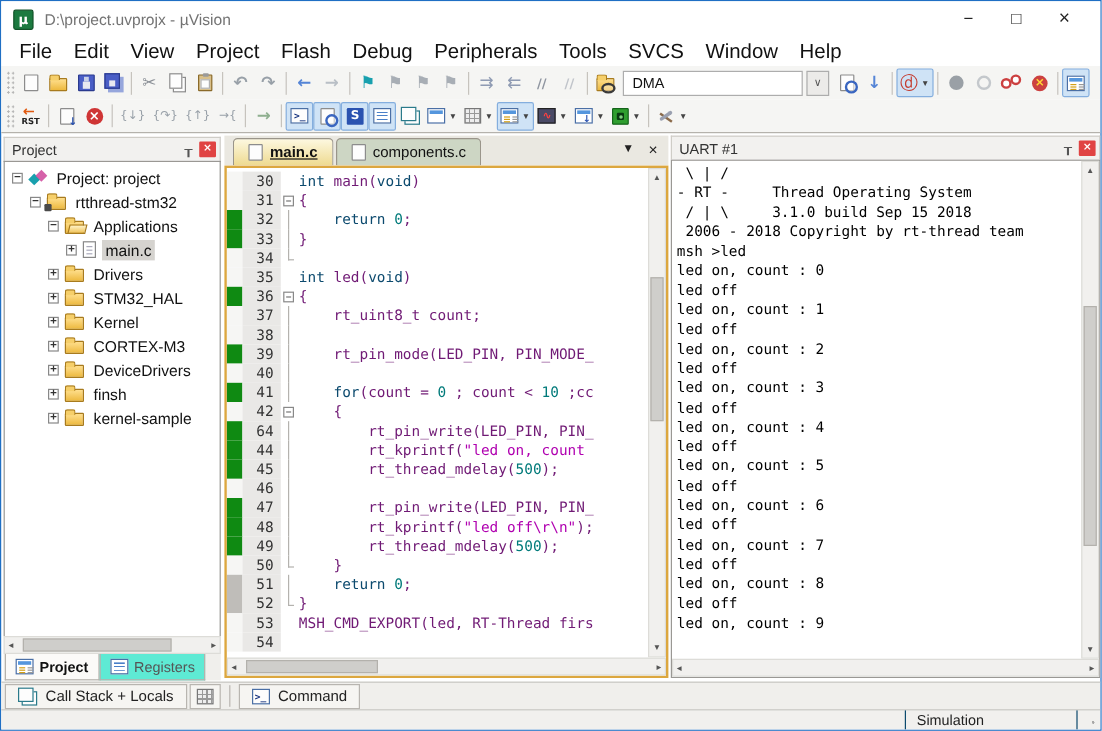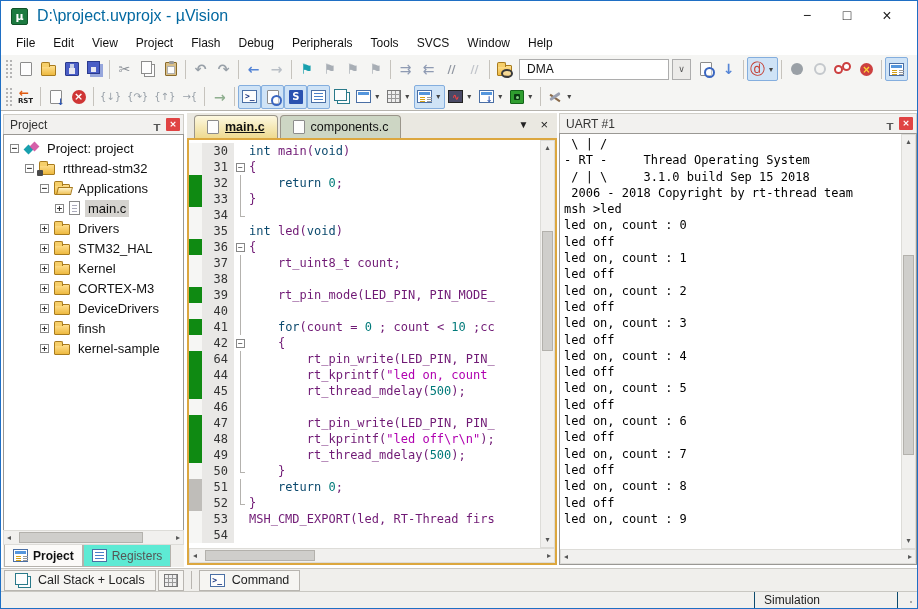--- a/index.html
+++ b/index.html
@@ -1,25 +1,25 @@
 <!DOCTYPE html>
 <html><head>
 <meta charset="utf-8">
 <style>
   *{box-sizing:border-box;margin:0;padding:0}
   body{background:#fff;font-family:"Liberation Sans","DejaVu Sans",sans-serif}
   .win{position:relative;width:918px;height:609px;border:1px solid #1f6fc4;background:#fff;overflow:hidden}
   
   .titlebar{position:absolute;top:0;left:0;right:0;height:30px;background:#fff;display:flex;align-items:center;padding:0 10px}
   .appicon{width:17px;height:17px;background:#1c7a40;border:1px solid #115228;border-radius:2px;color:#fff;font:bold 11px/15px "DejaVu Sans";text-align:center;flex:none}
-  .title{margin-left:9px;font-size:16px;color:#0369a1}
+  .title{margin-left:9px;font-size:13px;color:#737373}
   .wbtns{margin-left:auto;display:flex;color:#222}
   .wbtn{width:40px;text-align:center;font-size:14px}
   
-  .menubar{position:absolute;top:30px;left:0;right:0;height:24px;background:#fff;display:flex;align-items:center;padding-left:6px;font-size:12px;color:#111}
+  .menubar{position:absolute;top:30px;left:0;right:0;height:24px;background:#fff;display:flex;align-items:center;padding-left:6px;font-size:17px;color:#111}
   .menu-item{padding:3px 9px;cursor:default}
   
   .tbrow{position:absolute;left:0;right:0;background:#f5f5f3;display:flex;align-items:center;padding-left:2px}
   #tb1{top:54px;height:28px}
   #tb2{top:82px;height:28px;border-bottom:1px solid #b5b2ac}
   .grip{width:7px;height:20px;margin:0 2px;flex:none;background-image:radial-gradient(circle,#b4b4b4 1px,transparent 1.1px);background-size:4px 4px}
   .tbtn{position:relative;height:24px;min-width:23px;padding:0 2px;display:inline-flex;align-items:center;justify-content:center;border:1px solid transparent;border-radius:2px;flex:none}
   .tbtn.hl{background:#cfe3f6;border-color:#84aede}
   .sep{width:1px;height:19px;background:#c6c3bd;margin:0 3px;flex:none}
   .ddarr{font-size:8px;color:#444;margin-left:2px;width:8px;text-align:center}

